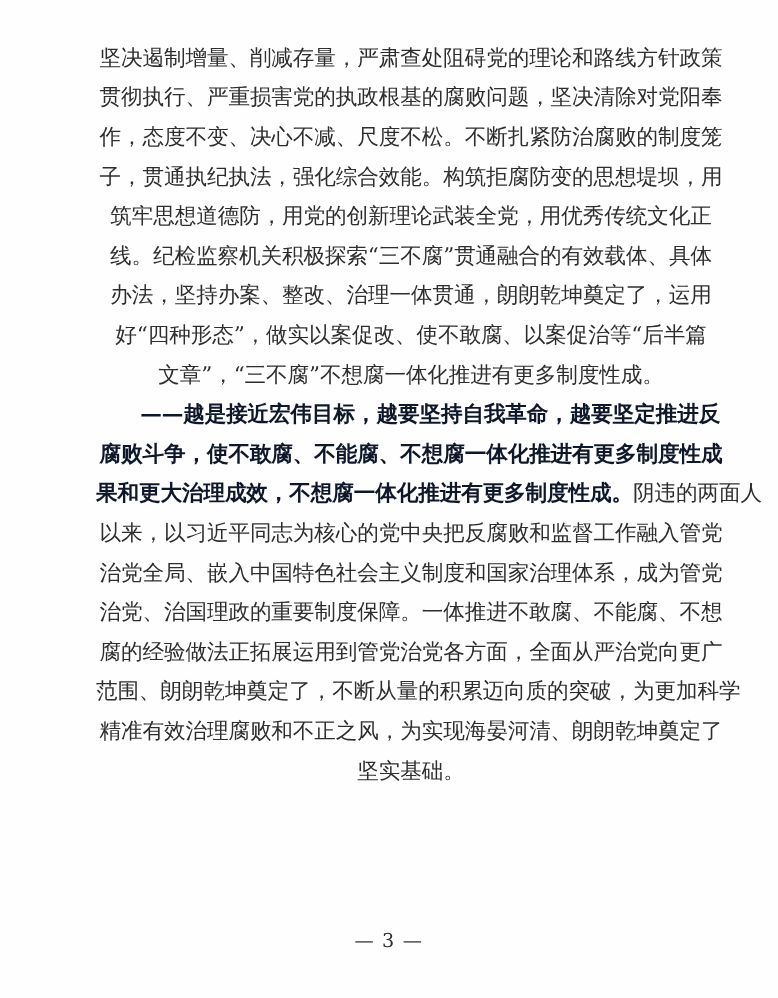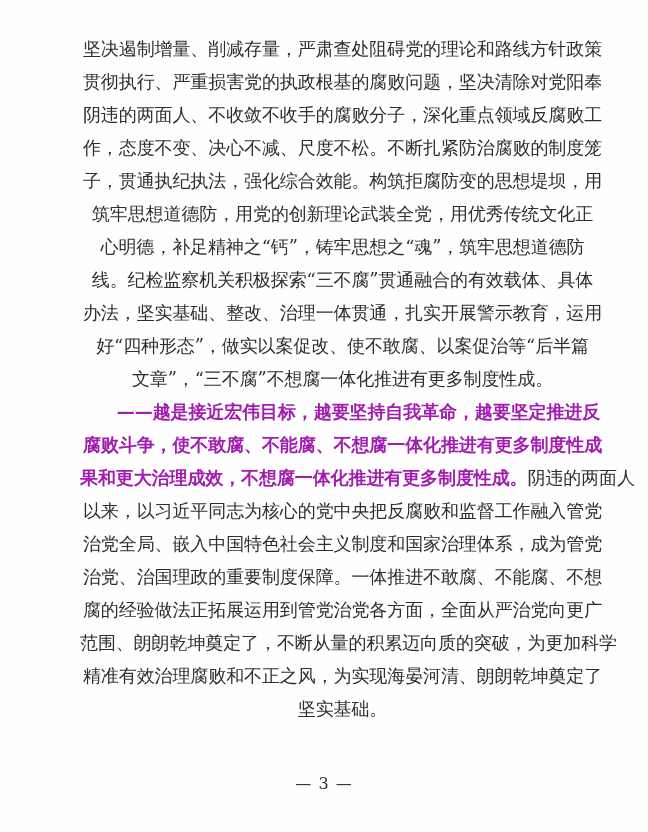--- a/index.html
+++ b/index.html
@@ -32,21 +32,21 @@
     font-size: 18px;
     letter-spacing: -0.1px;
     white-space: nowrap;
     color: #2e2e2e;
   }
   .line.indent {
     padding-left: 32px;
   }
   .seg.bold {
     font-weight: 700;
-    color: #a21caf;
+    color: #0f172a;
   }
   .page-number {
     position: absolute;
     top: 772px;
     left: 0;
     width: 648px;
     height: 24px;
     line-height: 24px;
     text-align: center;
     font-size: 16px;
@@ -54,27 +54,25 @@
     letter-spacing: 1px;
   }
 </style>
 </head>
 <body>
 
 <div class="page">
   <div class="text-body" id="text-body">
       <div class="line"><span class="seg">坚决遏制增量、削减存量，严肃查处阻碍党的理论和路线方针政策</span></div>
       <div class="line"><span class="seg">贯彻执行、严重损害党的执政根基的腐败问题，坚决清除对党阳奉</span></div>
-      <div class="line"><span class="seg">阴违的两面人、不收敛不收手的腐败分子，深化重点领域反腐败工</span></div>
       <div class="line"><span class="seg">作，态度不变、决心不减、尺度不松。不断扎紧防治腐败的制度笼</span></div>
       <div class="line"><span class="seg">子，贯通执纪执法，强化综合效能。构筑拒腐防变的思想堤坝，用</span></div>
       <div class="line"><span class="seg">筑牢思想道德防，用党的创新理论武装全党，用优秀传统文化正</span></div>
-      <div class="line"><span class="seg">心明德，补足精神之“钙”，铸牢思想之“魂”，筑牢思想道德防</span></div>
       <div class="line"><span class="seg">线。纪检监察机关积极探索“三不腐”贯通融合的有效载体、具体</span></div>
-      <div class="line"><span class="seg">办法，坚实基础、整改、治理一体贯通，扎实开展警示教育，运用</span></div>
+      <div class="line"><span class="seg">办法，坚持办案、整改、治理一体贯通，朗朗乾坤奠定了，运用</span></div>
       <div class="line"><span class="seg">好“四种形态”，做实以案促改、使不敢腐、以案促治等“后半篇</span></div>
       <div class="line"><span class="seg">文章”，“三不腐”不想腐一体化推进有更多制度性成。</span></div>
       <div class="line indent"><span class="seg bold">——越是接近宏伟目标，越要坚持自我革命，越要坚定推进反</span></div>
       <div class="line"><span class="seg bold">腐败斗争，使不敢腐、不能腐、不想腐一体化推进有更多制度性成</span></div>
       <div class="line"><span class="seg bold">果和更大治理成效，不想腐一体化推进有更多制度性成。</span><span class="seg">阴违的两面人</span></div>
       <div class="line"><span class="seg">以来，以习近平同志为核心的党中央把反腐败和监督工作融入管党</span></div>
       <div class="line"><span class="seg">治党全局、嵌入中国特色社会主义制度和国家治理体系，成为管党</span></div>
       <div class="line"><span class="seg">治党、治国理政的重要制度保障。一体推进不敢腐、不能腐、不想</span></div>
       <div class="line"><span class="seg">腐的经验做法正拓展运用到管党治党各方面，全面从严治党向更广</span></div>
       <div class="line"><span class="seg">范围、朗朗乾坤奠定了，不断从量的积累迈向质的突破，为更加科学</span></div>

